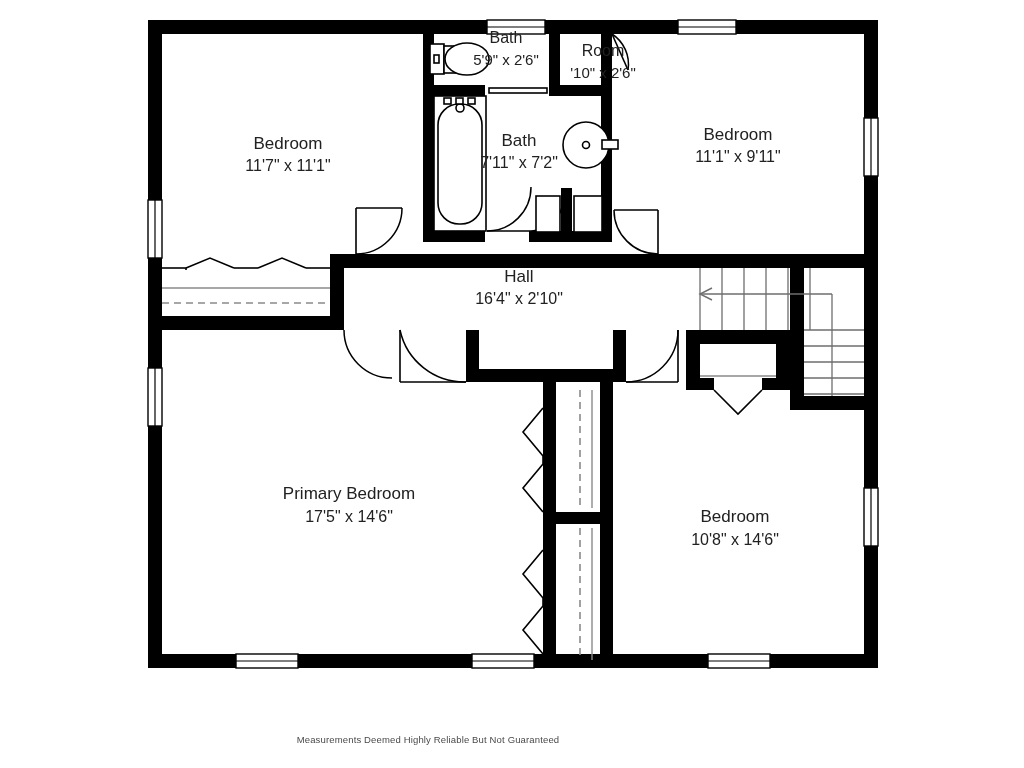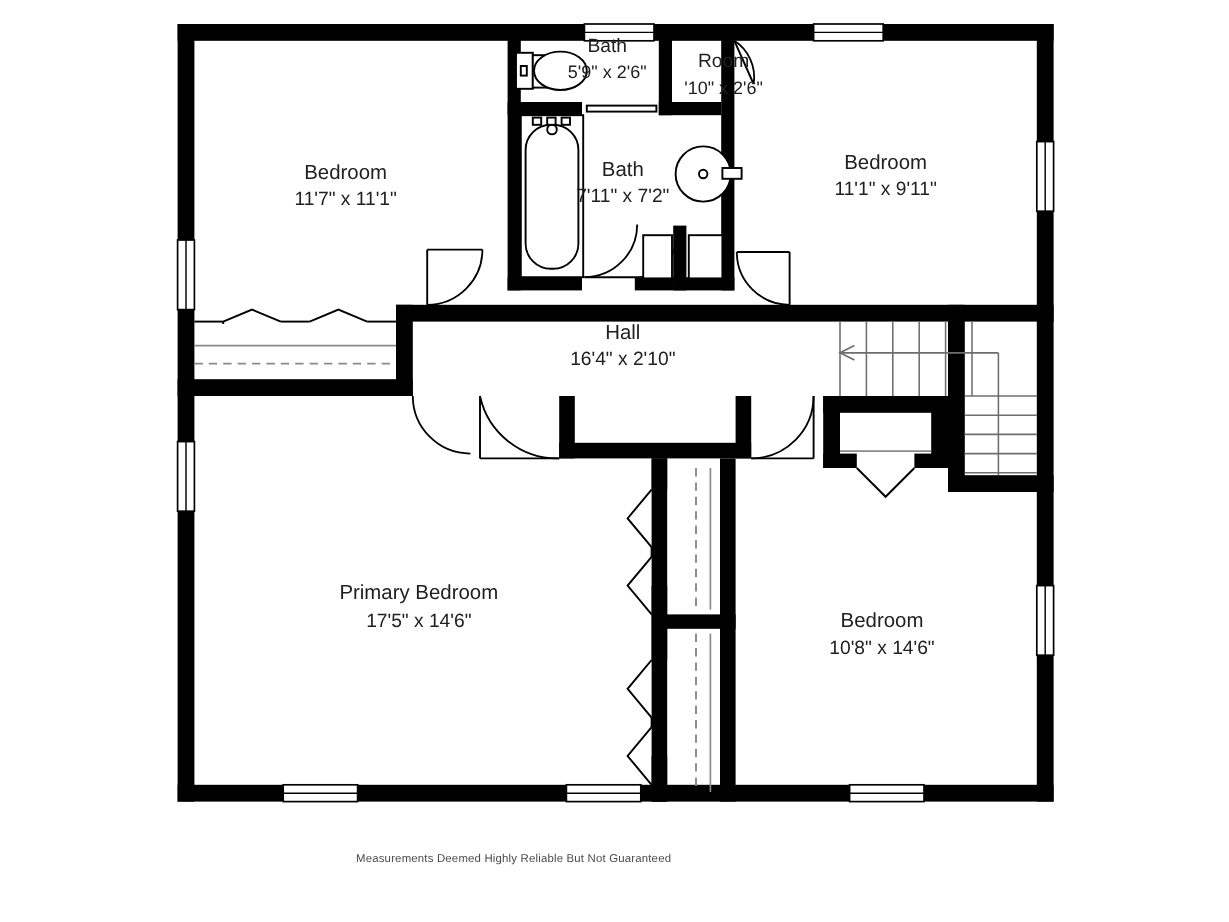--- a/index.html
+++ b/index.html
@@ -53,21 +53,21 @@
     fill: #212121;
     text-anchor: middle;
     dominant-baseline: middle;
   }
   text.roomname.small { font-size: 16px; }
   text.roomdim.small  { font-size: 15px; }
 
   #disclaimer {
     position: absolute;
     left: 0;
-    top: 710px;
+    top: 734px;
     width: 856px;
     text-align: center;
     font-family: "Liberation Sans", sans-serif;
     font-size: 9.5px;
     color: #4a4a4a;
     letter-spacing: 0.15px;
   }
 </style>
 </head>
 <body>

